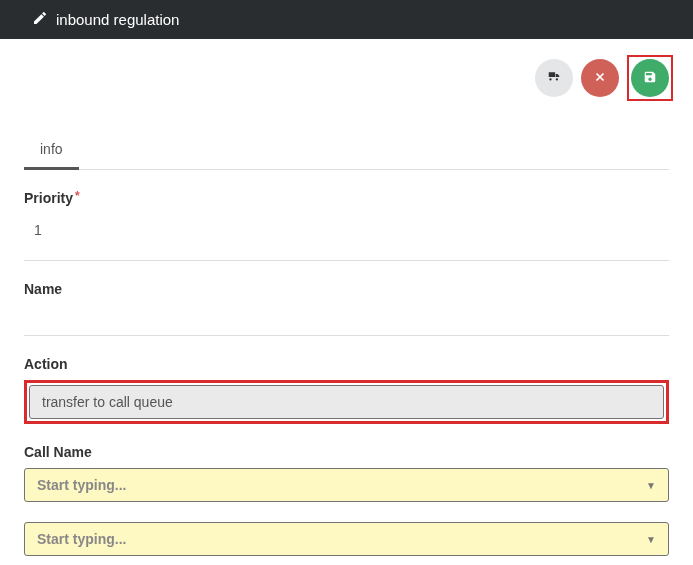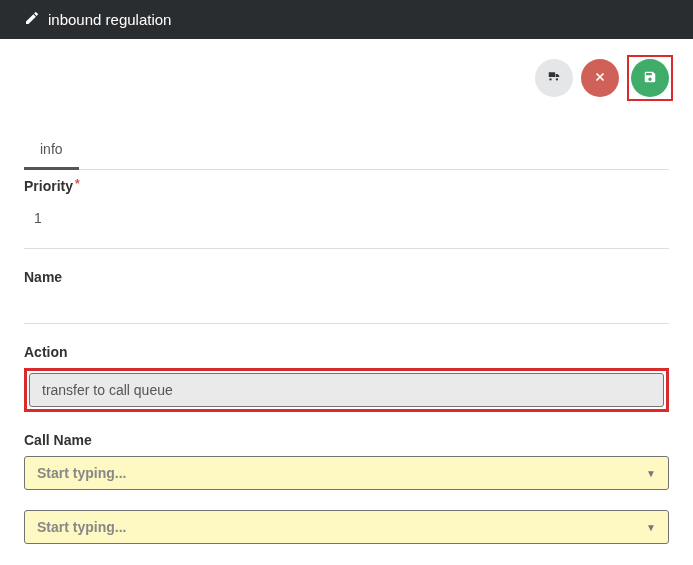--- a/index.html
+++ b/index.html
@@ -6,21 +6,21 @@
     body {
       font-family: -apple-system, BlinkMacSystemFont, "Segoe UI", Arial, sans-serif;
       background: #fff;
       width: 693px;
       height: 565px;
       overflow: hidden;
     }
     .header {
       background: #2a2d30;
       color: #fff;
-      padding: 10px 24px;
+      padding: 10px 32px;
       display: flex;
       align-items: center;
       gap: 8px;
       font-size: 15px;
     }
     .header svg { width: 16px; height: 16px; fill: #fff; }
     .toolbar {
       display: flex;
       justify-content: flex-end;
       align-items: center;
@@ -45,21 +45,21 @@
     .btn-red svg { fill: #fff; }
     .btn-green svg { fill: #fff; }
     .save-highlight {
       border: 2px solid #d92b2b;
       padding: 2px;
       display: inline-flex;
     }
     .content { padding: 0 24px; }
     .tabs {
       border-bottom: 1px solid #ddd;
-      margin: 18px 0 8px;
+      margin: 18px 0 20px;
     }
     .tab {
       display: inline-block;
       padding: 10px 16px;
       color: #555;
       font-size: 14px;
       border-bottom: 3px solid #555;
       cursor: pointer;
       margin-bottom: -1px;
     }

